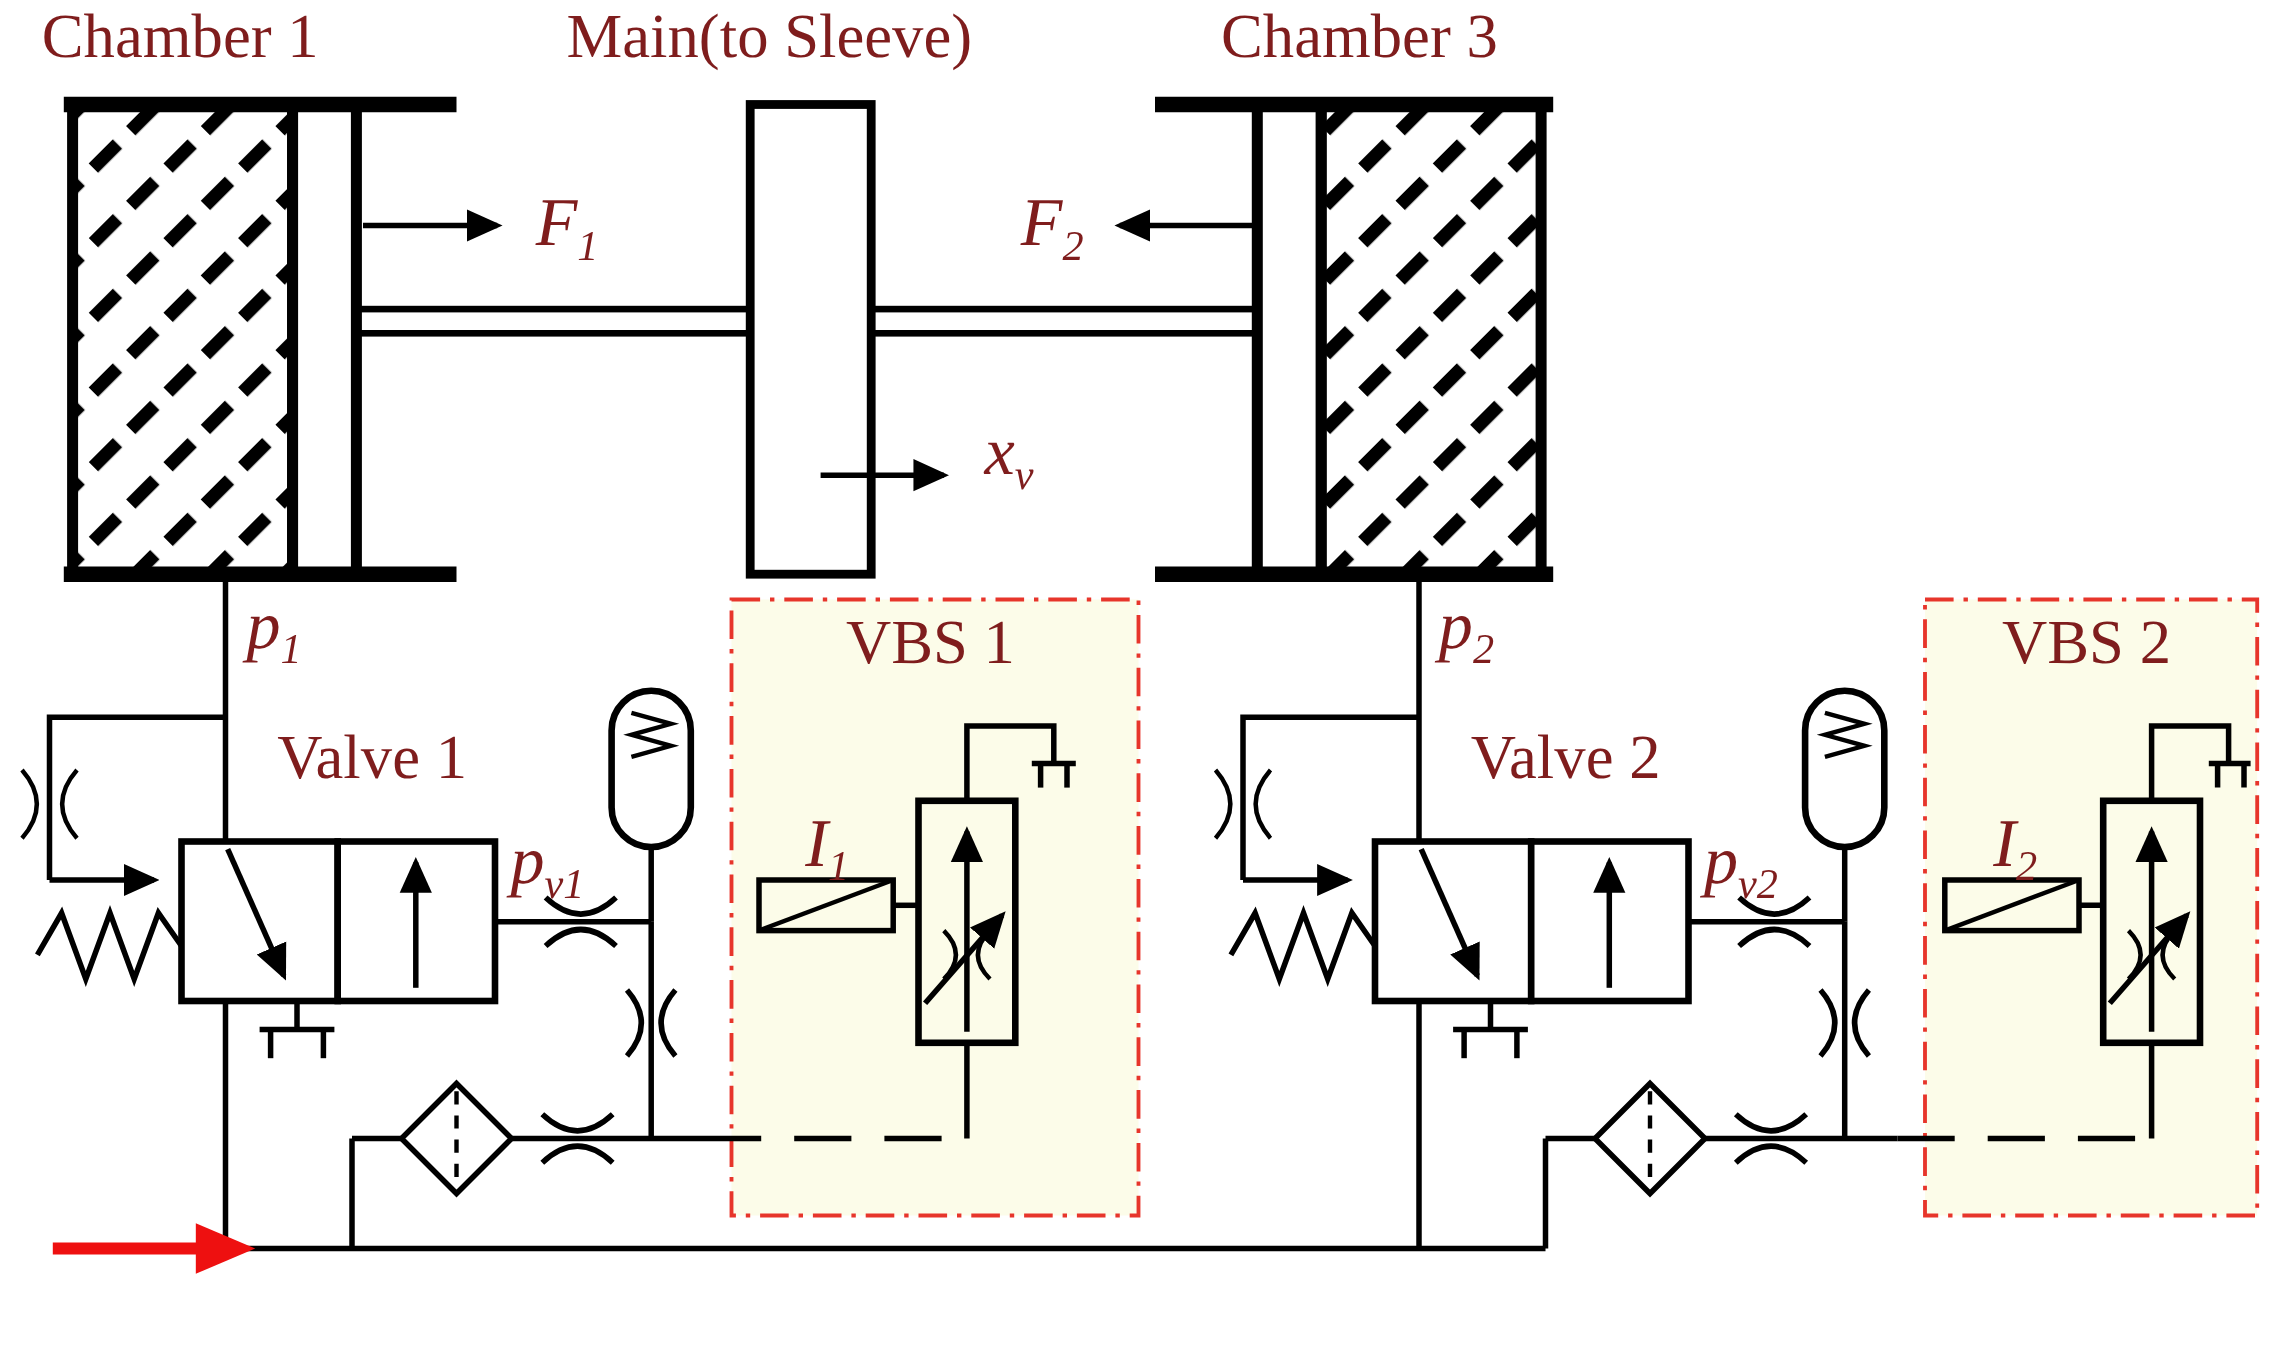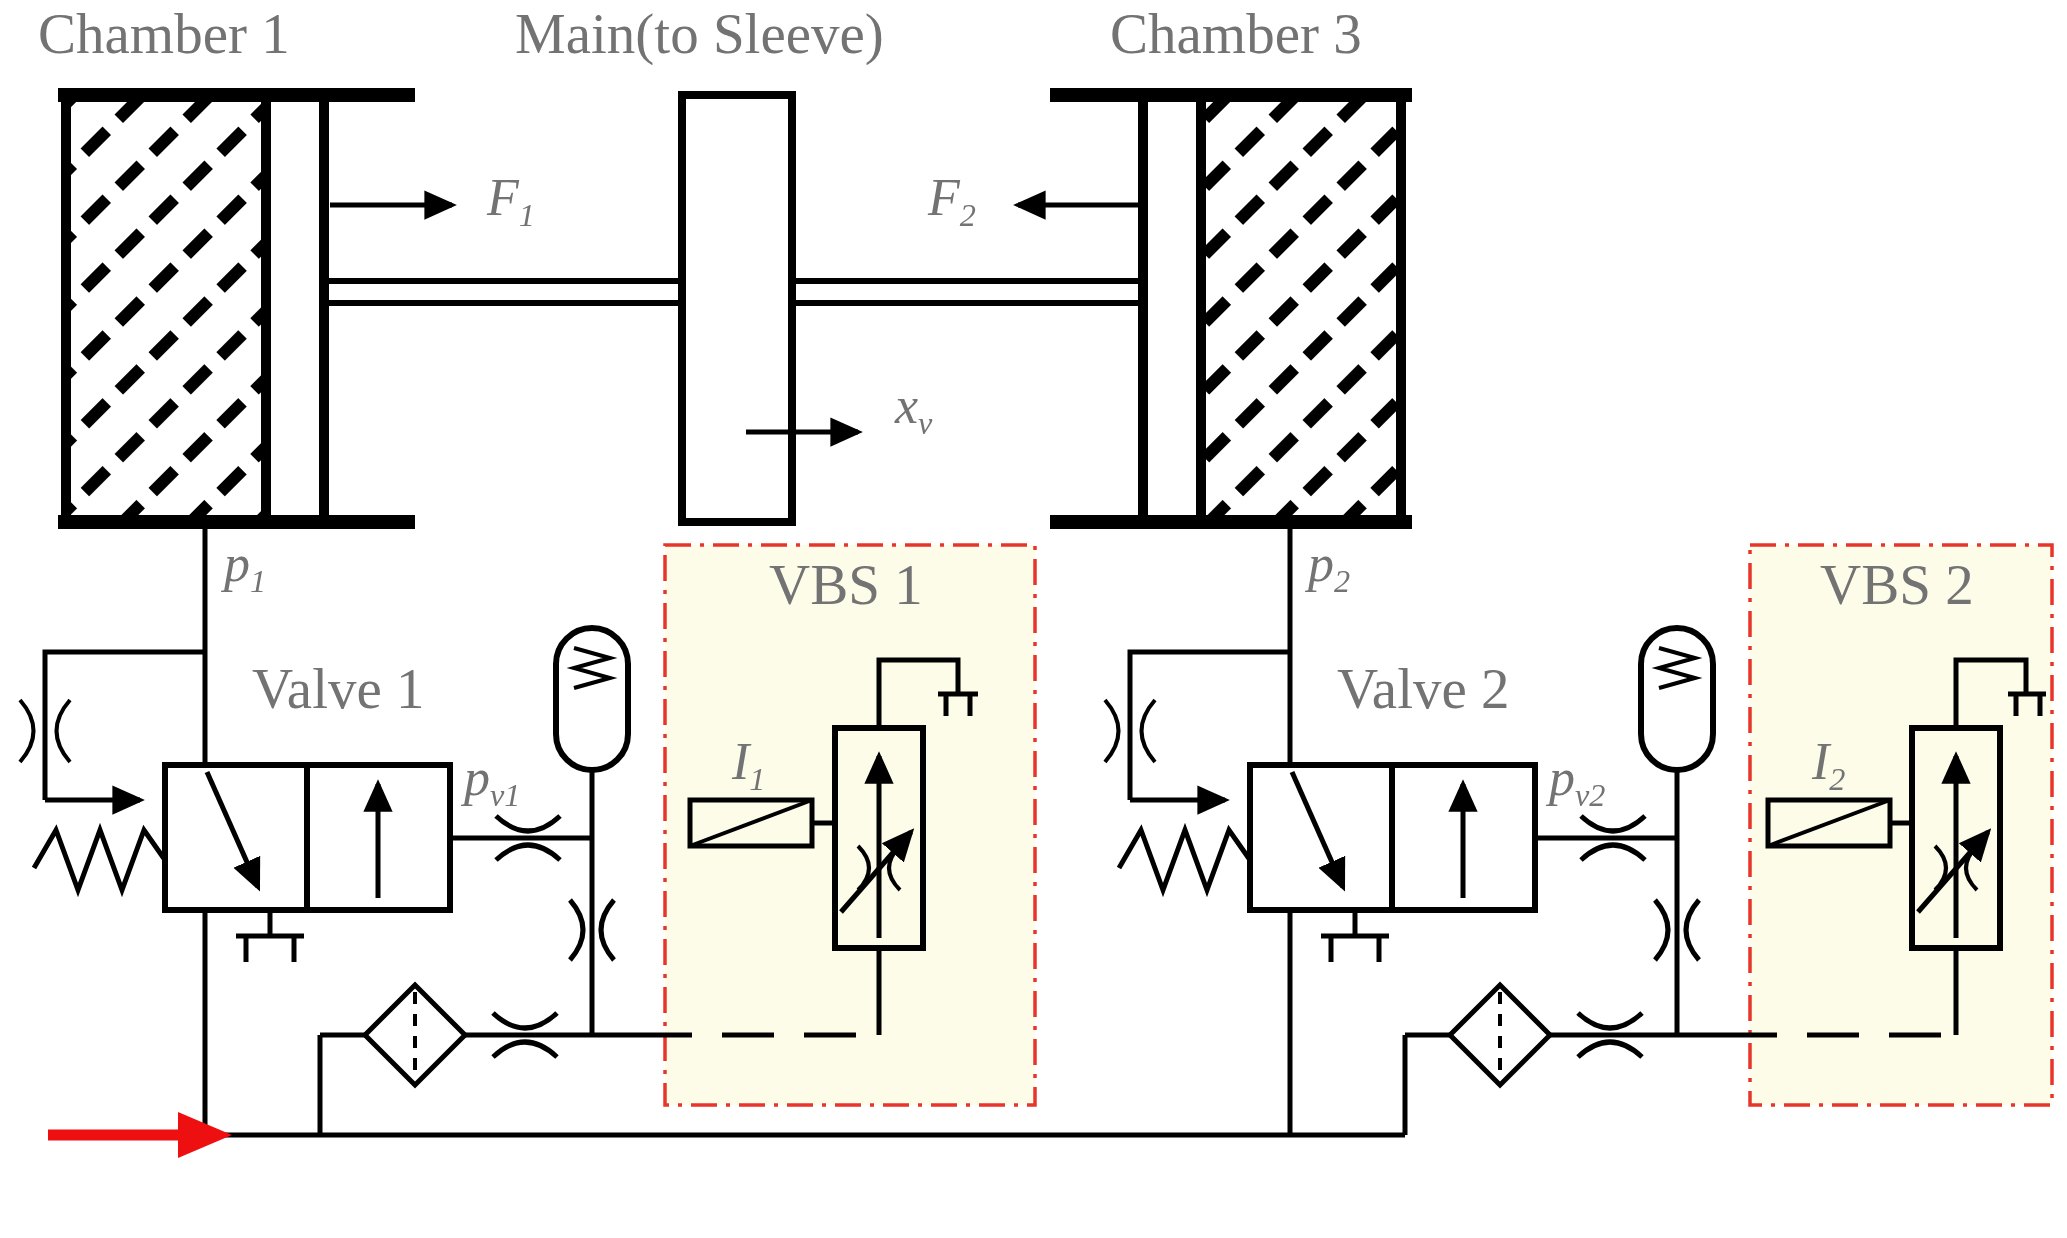--- a/index.html
+++ b/index.html
@@ -1,21 +1,21 @@
 <!DOCTYPE html>
 <html><head>
 <meta charset="utf-8">
 <style>
   html,body{margin:0;padding:0;background:#fff;}
   .stage{position:relative;width:2067px;height:1238px;background:#fff;overflow:hidden;
-         font-family:"Liberation Serif","DejaVu Serif",serif;color:#737373;}
+         font-family:"Liberation Serif","DejaVu Serif",serif;color:#7f1d1d;}
   .stage svg{position:absolute;left:0;top:0;}
   .lbl{position:absolute;white-space:nowrap;line-height:1;}
   .hdr{font-size:57px;}
-  .math{font-size:52px;font-style:italic;text-align:right;}
+  .math{font-size:62px;font-style:italic;text-align:right;}
   .math sub{font-size:62%;font-style:italic;vertical-align:sub;}
   .mainp{font-size:64px;font-weight:bold;}
 </style>
 </head>
 <body>
 
 <div class="stage">
 
 <svg width="2067" height="1238" viewBox="0 0 2067 1238">
   <defs>

